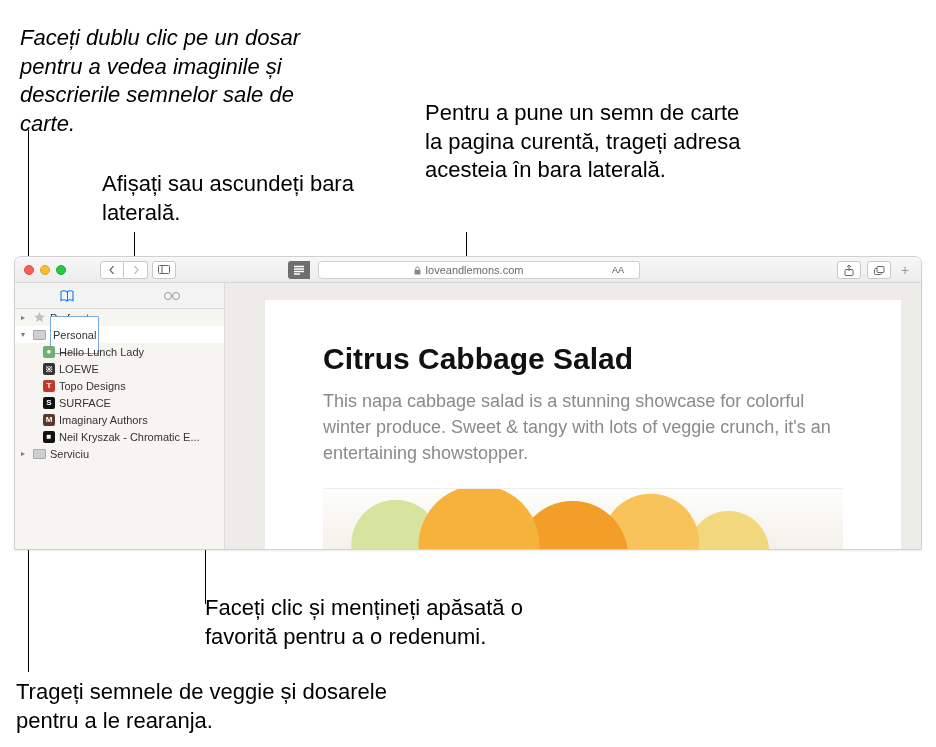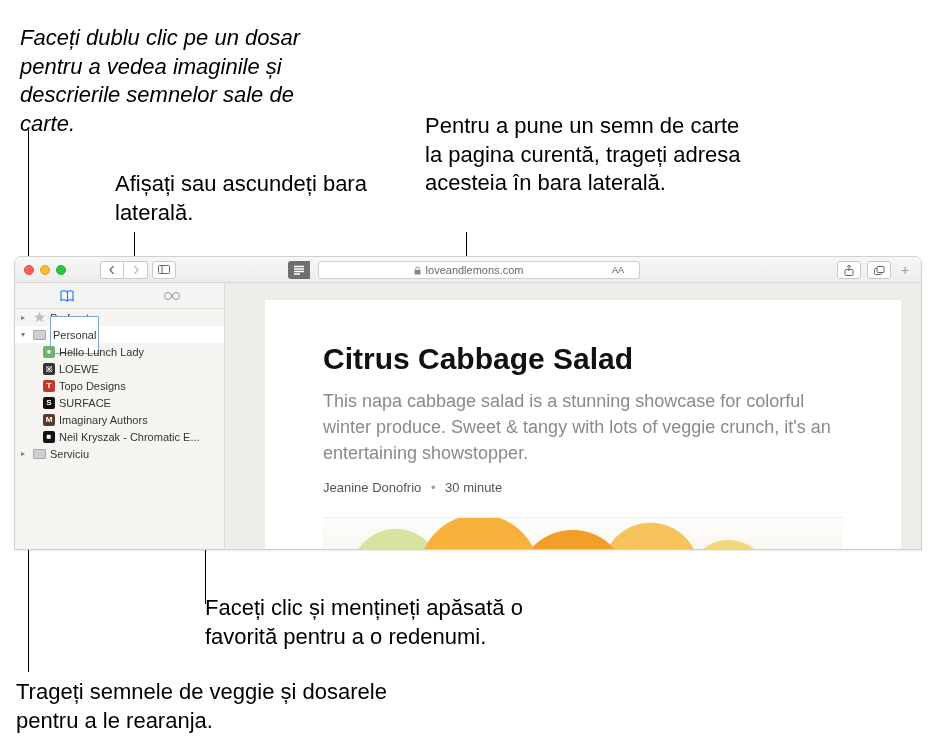--- a/index.html
+++ b/index.html
@@ -140,24 +140,24 @@
   }
 
   .lock{width:9px;height:9px;}
 </style>
 </head>
 <body>
 
 <div class="callout" style="left:20px;top:24px;width:290px;font-style:italic;">Faceți dublu clic pe un dosar pentru a vedea imaginile și descrierile semnelor sale de carte.</div>
 <div class="callout-line" style="left:28px;top:130px;width:1px;height:195px;"></div>
 
-<div class="callout" style="left:115px;top:170px;width:260px;">Afișați sau ascundeți bara laterală.</div>
+<div class="callout" style="left:102px;top:170px;width:260px;">Afișați sau ascundeți bara laterală.</div>
 <div class="callout-line" style="left:134px;top:232px;width:1px;height:30px;"></div>
 
-<div class="callout" style="left:425px;top:112px;width:320px;">Pentru a pune un semn de carte la pagina curentă, trageți adresa acesteia în bara laterală.</div>
+<div class="callout" style="left:425px;top:99px;width:320px;">Pentru a pune un semn de carte la pagina curentă, trageți adresa acesteia în bara laterală.</div>
 <div class="callout-line" style="left:466px;top:232px;width:1px;height:30px;"></div>
 
 <div class="callout" style="left:205px;top:594px;width:380px;">Faceți clic și mențineți apăsată o favorită pentru a o redenumi.</div>
 <div class="callout-line" style="left:205px;top:352px;width:1px;height:252px;"></div>
 <div class="callout-line" style="left:180px;top:352px;width:26px;height:1px;"></div>
 
 <div class="callout" style="left:16px;top:678px;width:380px;">Trageți semnele de veggie și dosarele pentru a le rearanja.</div>
 <div class="callout-line" style="left:28px;top:486px;width:1px;height:186px;"></div>
 
 <div class="window">
@@ -284,22 +284,17 @@
       <span class="tri">▸</span>
       <span class="foldericon"></span>
       <span class="label">Serviciu</span>
     </div>
   </div>
 
   <div class="content">
     <div class="page">
       <h1>Citrus Cabbage Salad</h1>
       <p class="desc">This napa cabbage salad is a stunning showcase for colorful winter produce. Sweet &amp; tangy with lots of veggie crunch, it's an entertaining showstopper.</p>
-      <div class="byline">
-        <span>Jeanine Donofrio</span>
-        <span class="dot-sep">•</span>
-        <span>30 minute</span>
-      </div>
       <div class="hero"></div>
     </div>
   </div>
 
 </div>
 
 </body></html>

